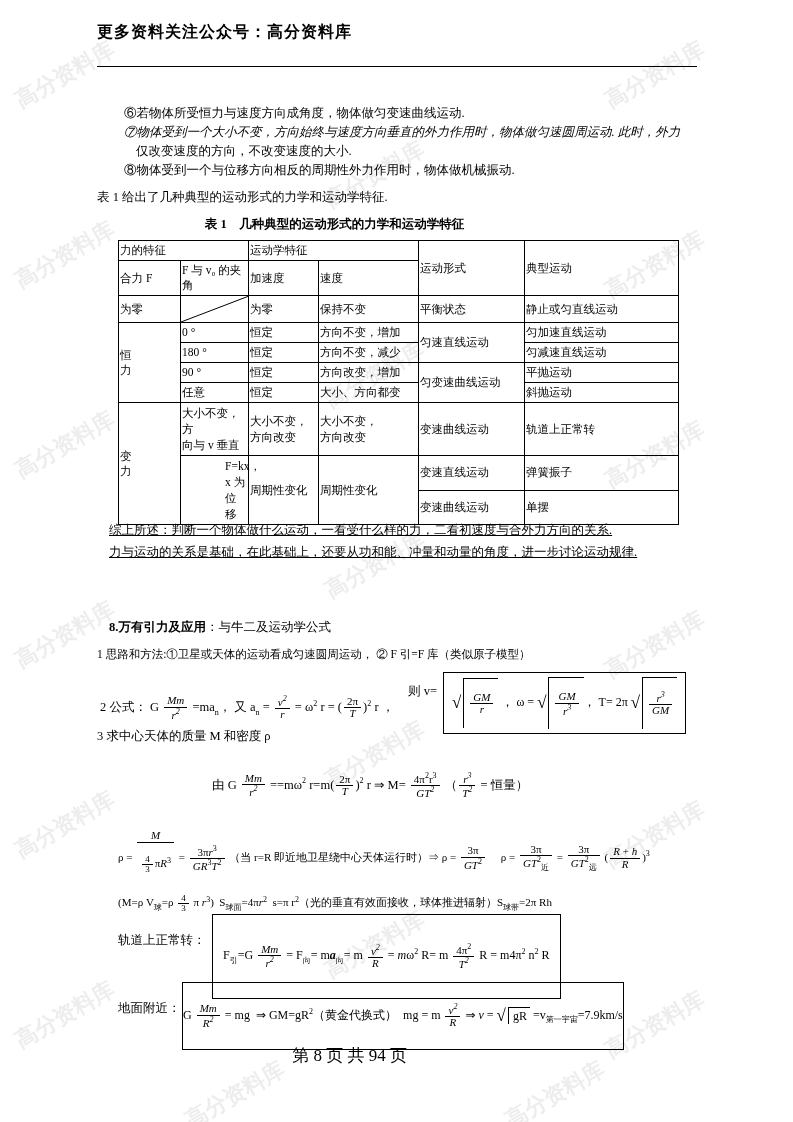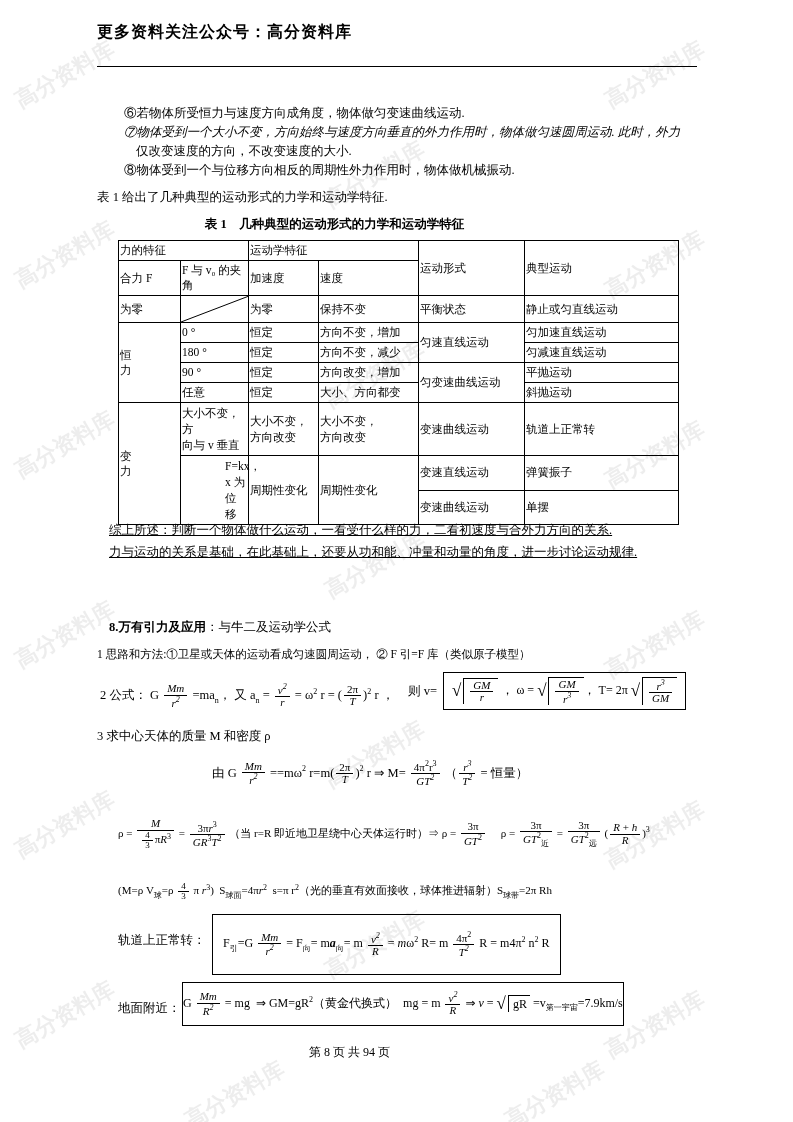--- a/index.html
+++ b/index.html
@@ -111,21 +111,21 @@
   }
   .sec-title span.sub {
     font-weight: normal;
   }
   .frac {
     display: inline-block;
     vertical-align: middle;
     text-align: center;
     font-size: 11px;
     line-height: 1.05;
-    margin: 0 2px;
+    margin: 12px 2px;
   }
   .frac .num { display: block; border-bottom: 1px solid #000; padding: 0 3px;}
   .frac .den { display: block; padding: 0 3px;}
   .sqrt {
     display: inline-block;
     vertical-align: middle;
     border-top: 1px solid #000;
     border-left: 1px solid #000;
     padding: 1px 3px 0 4px;
     margin-left: 2px;
@@ -148,21 +148,21 @@
     position: absolute;
     font-size: 12.5px;
     white-space: nowrap;
   }
   .footer {
     position: absolute;
     top: 1044px;
     left: 0;
     width: 699px;
     text-align: center;
-    font-size: 12px;
+    font-size: 17px;
   }
   .it { font-style: italic; }
   sup, sub { font-size: 8px; }
 </style>
 </head>
 <body>
 
 <div class="page">
 
   <div class="wm-layer">

